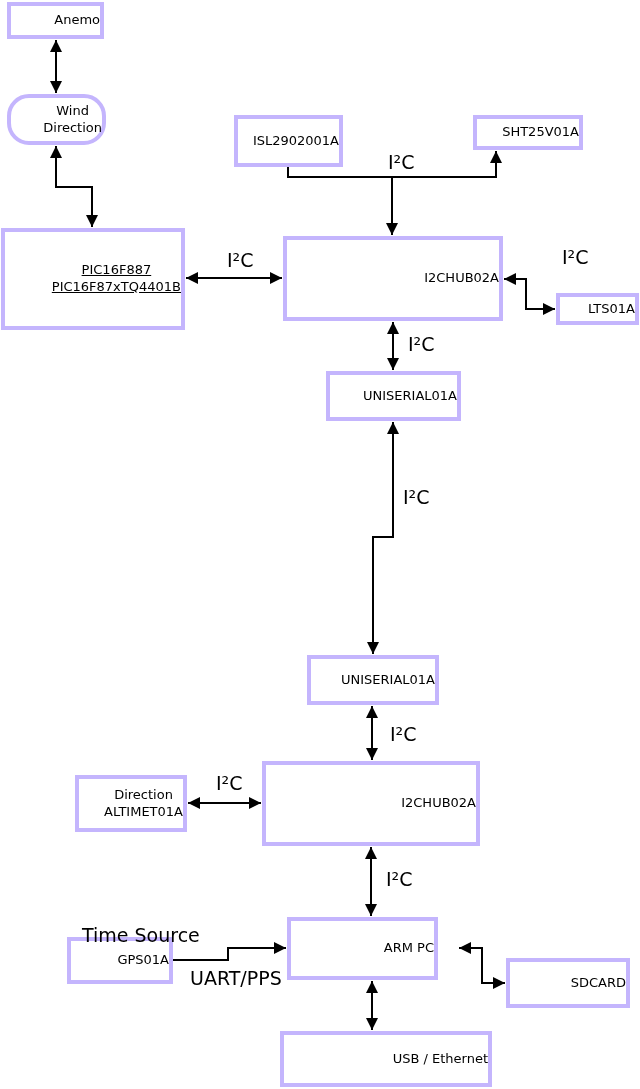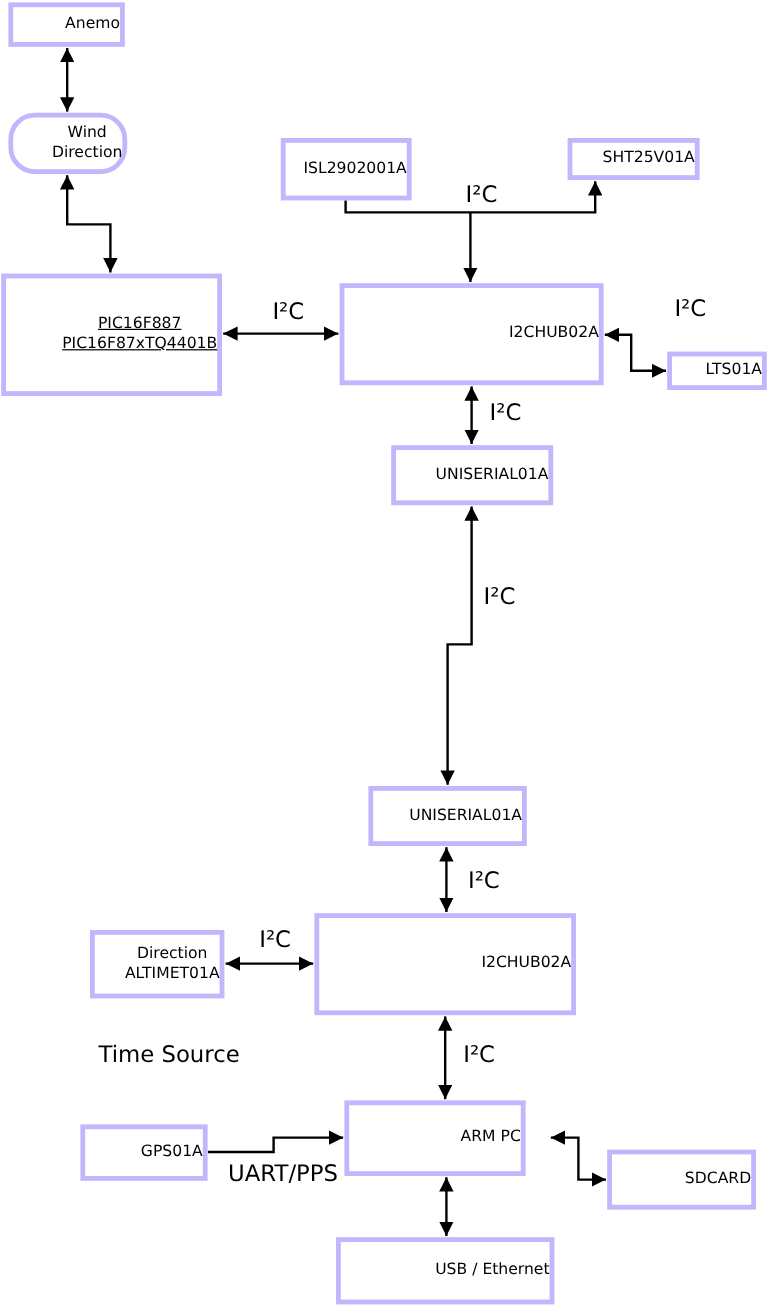--- a/index.html
+++ b/index.html
@@ -112,28 +112,28 @@
   </div>
 
   <div class="box" style="left:67px; top:937px; width:106px; height:47px;">
     <span>GPS01A</span>
   </div>
 
   <div class="box" style="left:506px; top:958px; width:124px; height:50px;">
     <span>SDCARD</span>
   </div>
 
-  <div class="box" style="left:280px; top:1031px; width:182px; height:56px;">
+  <div class="box" style="left:280px; top:1031px; width:212px; height:56px;">
     <span>USB / Ethernet</span>
   </div>
 
   <span class="lbl" style="left:388px; top:151px;">I²C</span>
   <span class="lbl" style="left:227px; top:249px;">I²C</span>
   <span class="lbl" style="left:562px; top:246px;">I²C</span>
   <span class="lbl" style="left:408px; top:333px;">I²C</span>
   <span class="lbl" style="left:403px; top:486px;">I²C</span>
   <span class="lbl" style="left:390px; top:723px;">I²C</span>
   <span class="lbl" style="left:216px; top:772px;">I²C</span>
   <span class="lbl" style="left:386px; top:868px;">I²C</span>
-  <span class="lbl" style="left:82px; top:868px;">Time Source</span>
+  <span class="lbl" style="left:82px; top:924px;">Time Source</span>
   <span class="lbl" style="left:190px; top:967px;">UART/PPS</span>
 
 </div>
 
 </body></html>

